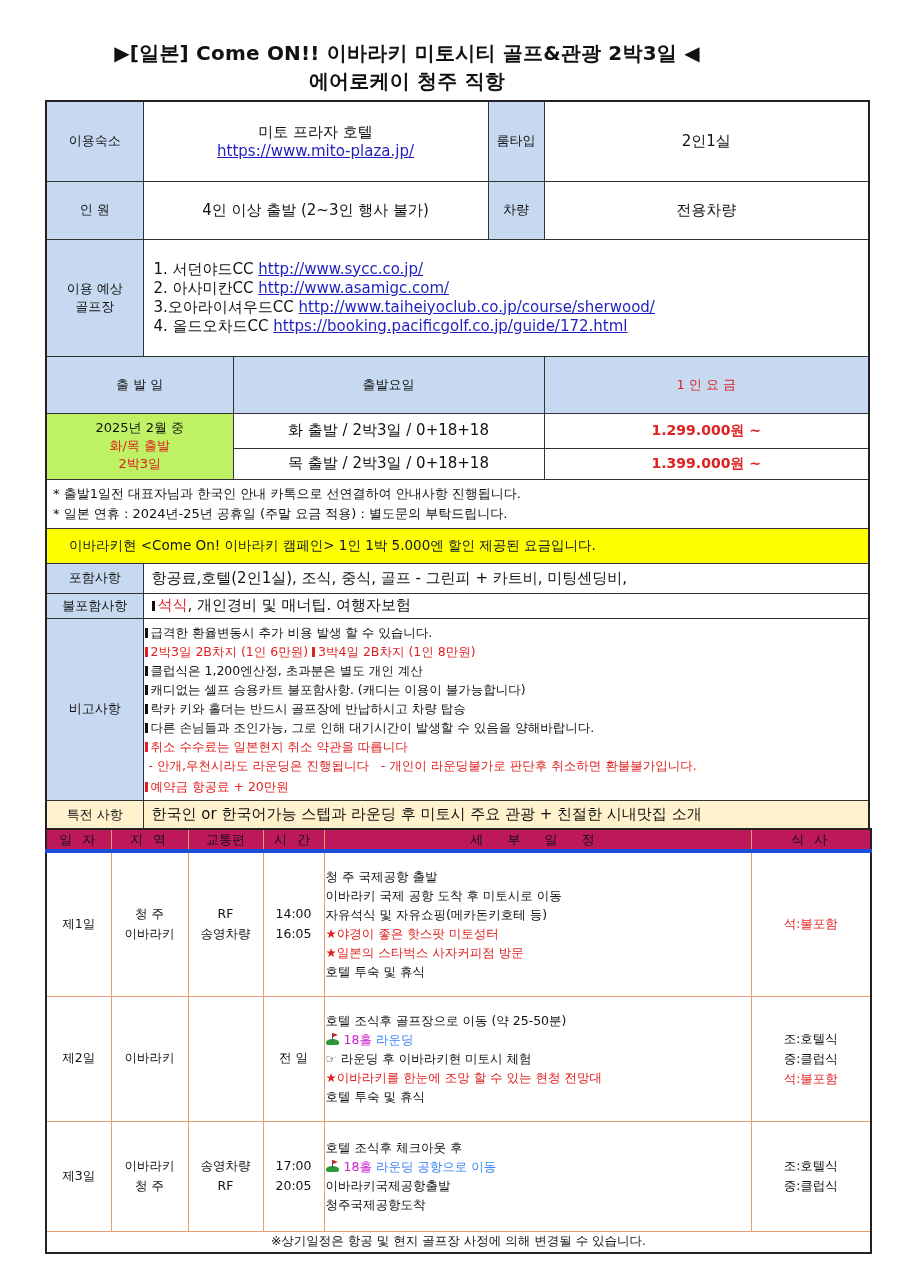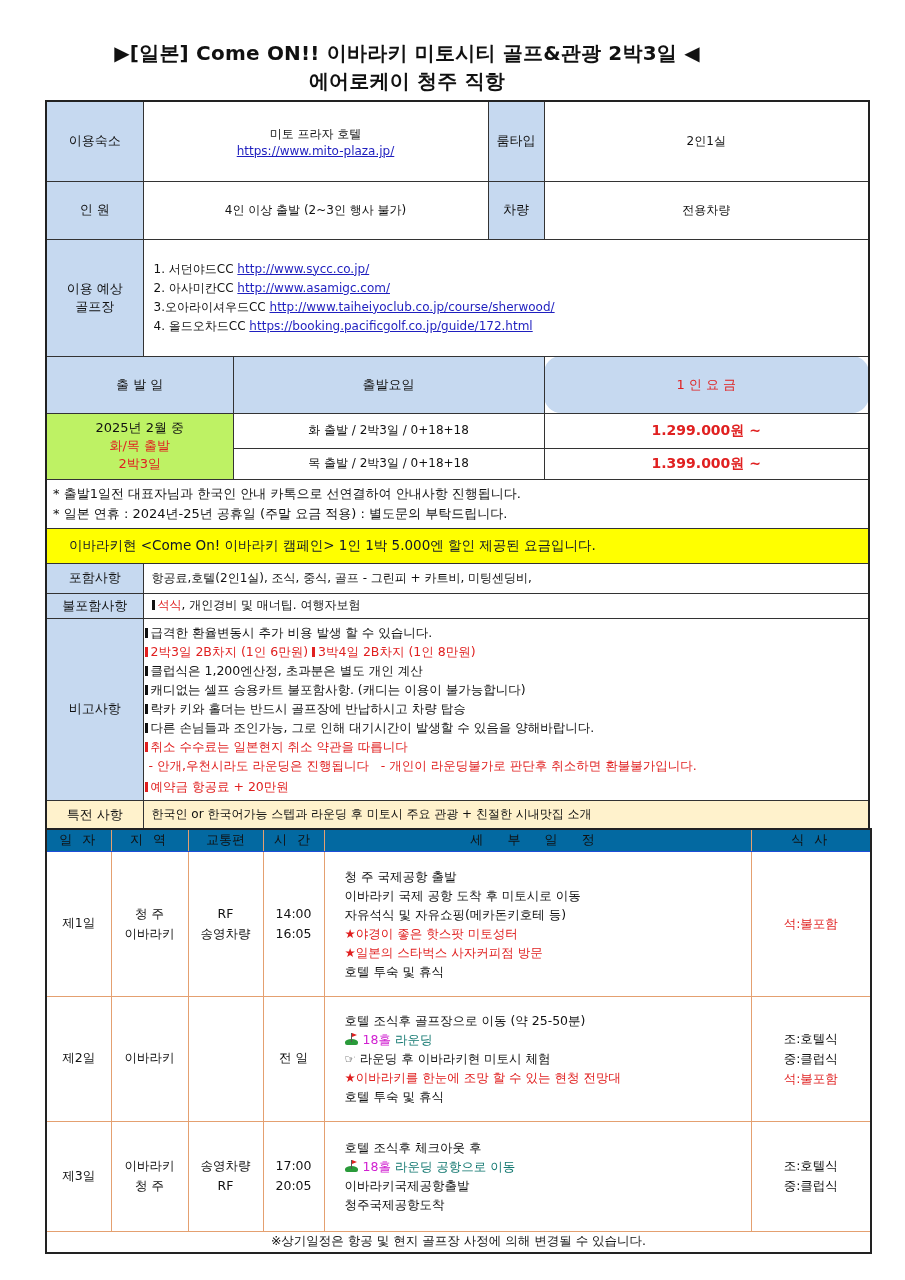--- a/index.html
+++ b/index.html
@@ -3,44 +3,44 @@
 <meta charset="utf-8">
 <style>
   * { box-sizing: border-box; margin: 0; padding: 0; }
   html, body { width: 905px; height: 1280px; background: #ffffff; }
   body { font-family: "DejaVu Sans", "Liberation Sans", sans-serif; color: #111; position: relative; overflow: hidden; }
   .title { position: absolute; left: 0; width: 814px; text-align: center; font-weight: bold; font-size: 20px; letter-spacing: 0.2px; color: #111; }
   .title.l1 { top: 40px; }
   .title.l2 { top: 68px; }
 
   table { border-collapse: collapse; position: absolute; table-layout: fixed; }
-  td { vertical-align: middle; font-size: 12px; }
+  td { vertical-align: middle; font-size: 15px; }
 
   #top { left: 45px; top: 100px; width: 823px; border: 2px solid #222; }
   #top td { border: 1px solid #333; }
   .lbl { background: #c6d9f0; text-align: center; font-size: 13px; }
   .ctr { text-align: center; }
   .link { color: #1f1fbf; text-decoration: underline; }
-  .red { color: #e02020; border-radius: 17px; }
+  .red { color: #e02020; }
   .golf { padding-left: 10px; line-height: 19px; border-radius: 18px; }
   .price { color: #e02020; font-weight: bold; font-size: 14px; text-align: center; }
   .notes { padding: 4px 6px; line-height: 20px; font-size: 13px; }
   .banner { background: #ffff00; color: #0f172a; padding-left: 22px; font-size: 13.5px; }
   .pad { padding-left: 8px; }
   .bigo { padding: 4px 1px; line-height: 19px; font-size: 12.5px; }
   .spec { background: #fff2cc; }
   .sq { display: inline-block; width: 3px; height: 10px; background: currentColor; margin-right: 3px; vertical-align: -1px; }
 
   #itin { left: 45px; top: 828px; width: 825px; border: 2px solid #222; }
   #itin td { border: 1px solid #e4a070; font-size: 12.5px; }
-  #itin tr.head td { background: #0369a1; text-align: center; font-size: 13px; letter-spacing: 3px; border-bottom: 1px solid #1d4ed8; }
-  .sched { padding-left: 20px; line-height: 19px; font-size: 12.5px; }
+  #itin tr.head td { background: #be185d; text-align: center; font-size: 13px; letter-spacing: 3px; border-bottom: 4px solid #1d4ed8; }
+  .sched { padding-left: 1px; line-height: 19px; font-size: 12.5px; }
   .meal { text-align: center; line-height: 20px; }
   .mag { color: #d020d0; }
-  .blue { color: #0f766e; }
+  .blue { color: #3b82f6; }
   .foot { text-align: center; border-top: 1px solid #333 !important; }
   .flag { display: inline-block; position: relative; width: 14px; height: 12px; vertical-align: -1px; margin-right: 4px; }
   .flag .green { position: absolute; left: 0; bottom: 0; width: 13px; height: 6px; background: #2a9a3a; border-radius: 50% 50% 2px 2px; }
   .flag .pole { position: absolute; left: 6px; top: 0; width: 1px; height: 9px; background: #555; }
   .flag .pennant { position: absolute; left: 7px; top: 0; width: 0; height: 0; border-left: 5px solid #e02020; border-top: 2px solid transparent; border-bottom: 2px solid transparent; }
 </style>
 </head>
 <body>
 
 <div class="title l1">▶[일본] Come ON!! 이바라키 미토시티 골프&amp;관광 2박3일 ◀</div>

